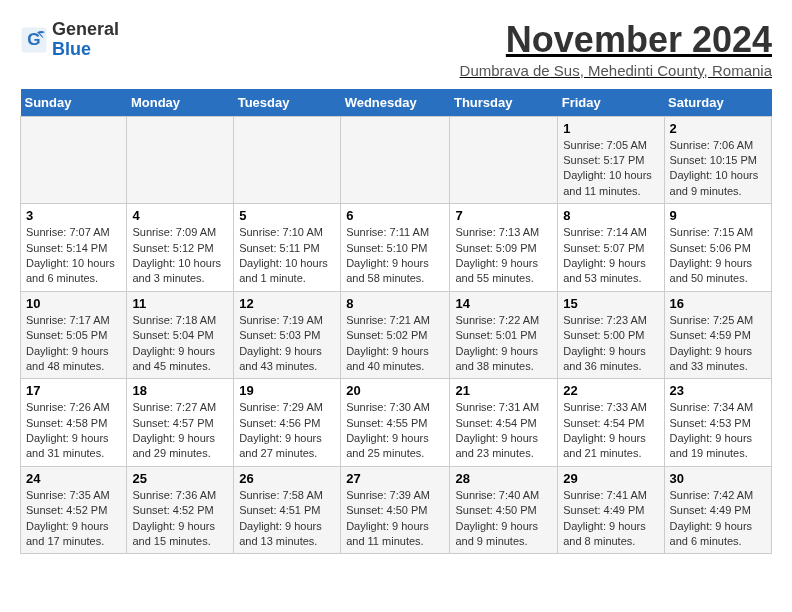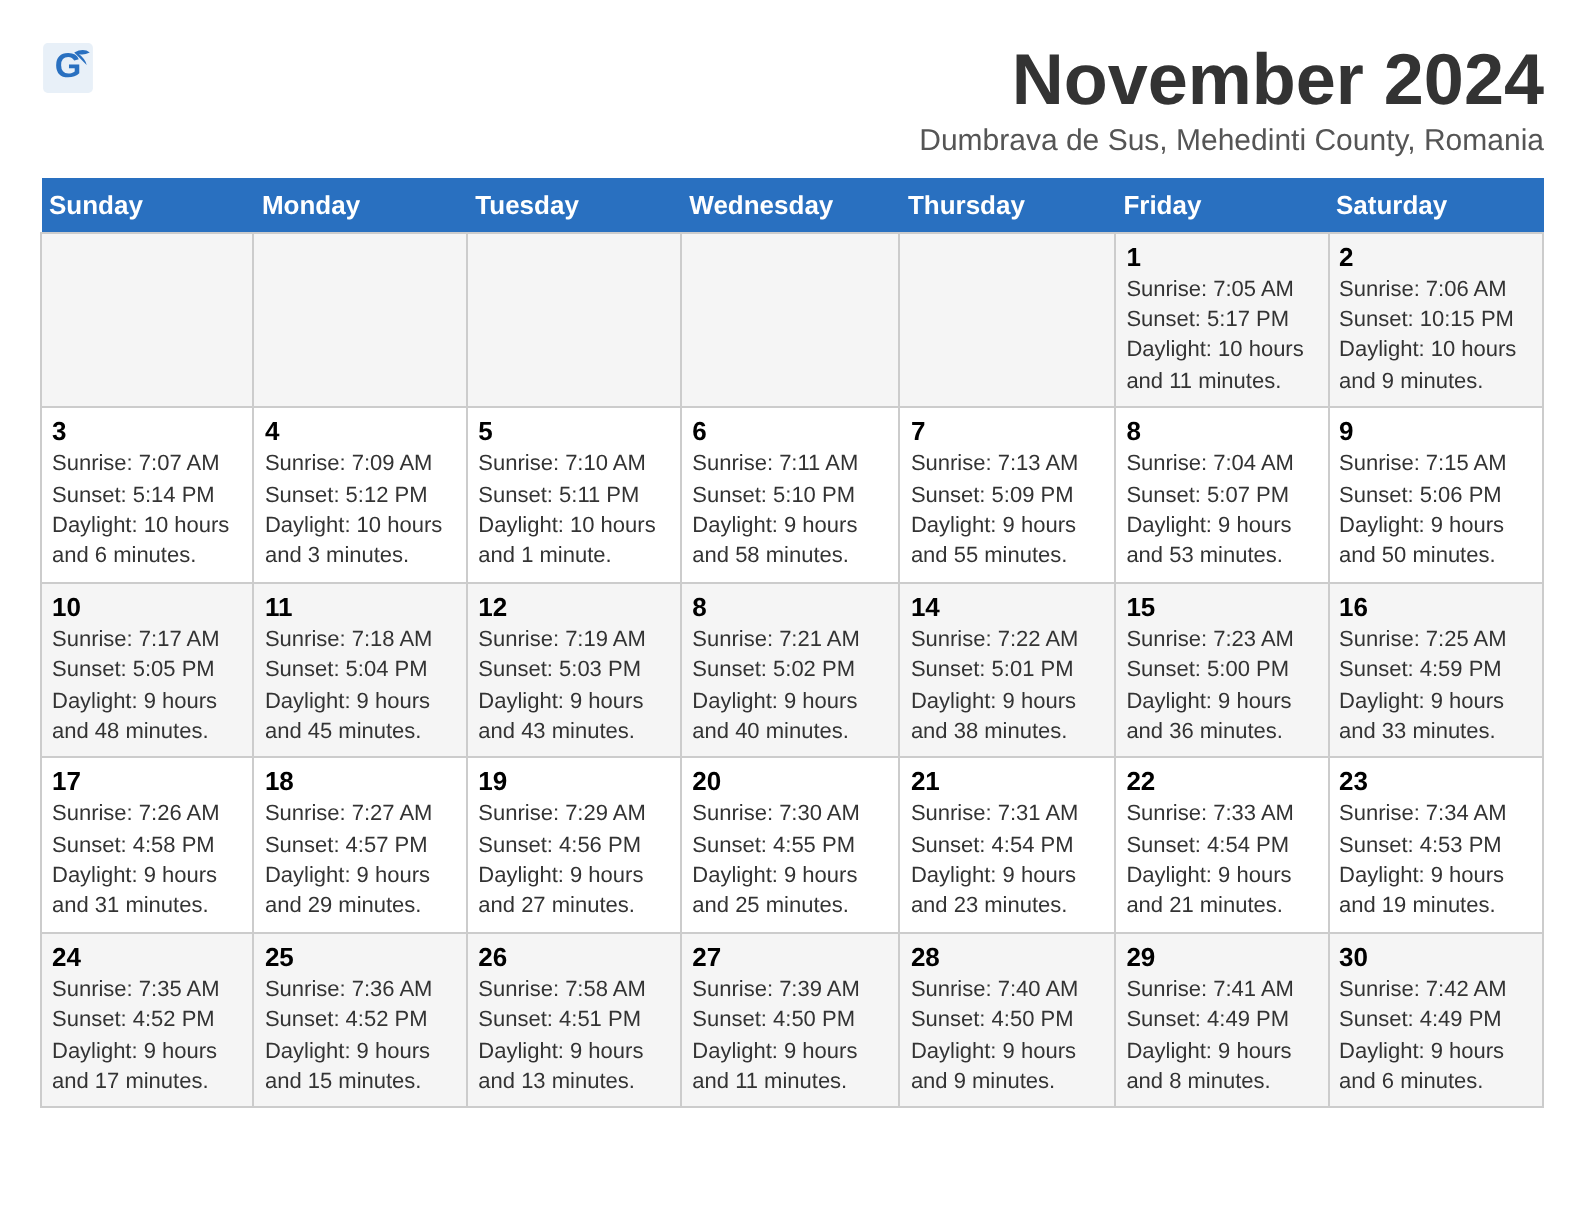--- a/index.html
+++ b/index.html
@@ -27,20 +27,21 @@
       line-height: 1.1;
     }
     .logo-general { color: #333; }
     .logo-blue { color: #1a6bbf; }
     .logo-icon {
       width: 28px;
       height: 28px;
     }
     .title-block {
       text-align: right;
+      text-decoration: underline;
     }
     .month-title {
       font-size: 36px;
       font-weight: bold;
       color: #333;
       line-height: 1.1;
     }
     .location-title {
       font-size: 15px;
       color: #555;
@@ -96,20 +97,24 @@
 <body>
 
 <div class="header">
   <div class="logo">
     <svg class="logo-icon" viewBox="0 0 36 36">
       <rect x="2" y="2" width="32" height="32" rx="3" fill="#e8f0f8"></rect>
       <text x="18" y="24" text-anchor="middle" font-size="22" fill="#2970c0" font-weight="bold" font-family="Arial">G</text>
 
       <path d="M22 8 Q28 5 32 8 Q28 10 25 9 Q29 12 30 16 Q26 12 22 8Z" fill="#2970c0"></path>
     </svg>
+    <div class="logo-text">
+      <span class="logo-general">General</span><br>
+      <span class="logo-blue">Blue</span>
+    </div>
   </div>
   <div class="title-block">
     <div class="month-title">November 2024</div>
     <div class="location-title">Dumbrava de Sus, Mehedinti County, Romania</div>
   </div>
 </div>
 
 <table>
   <thead>
     <tr>
@@ -168,21 +173,21 @@
 Daylight: 9 hours and 58 minutes.</div>
         </td>
         <td>
           <span class="day-number">7</span>
           <div class="day-info">Sunrise: 7:13 AM
 Sunset: 5:09 PM
 Daylight: 9 hours and 55 minutes.</div>
         </td>
         <td>
           <span class="day-number">8</span>
-          <div class="day-info">Sunrise: 7:04 AM
+          <div class="day-info">Sunrise: 7:14 AM
 Sunset: 5:07 PM
 Daylight: 9 hours and 53 minutes.</div>
         </td>
         <td>
           <span class="day-number">9</span>
           <div class="day-info">Sunrise: 7:15 AM
 Sunset: 5:06 PM
 Daylight: 9 hours and 50 minutes.</div>
         </td>
       </tr>

